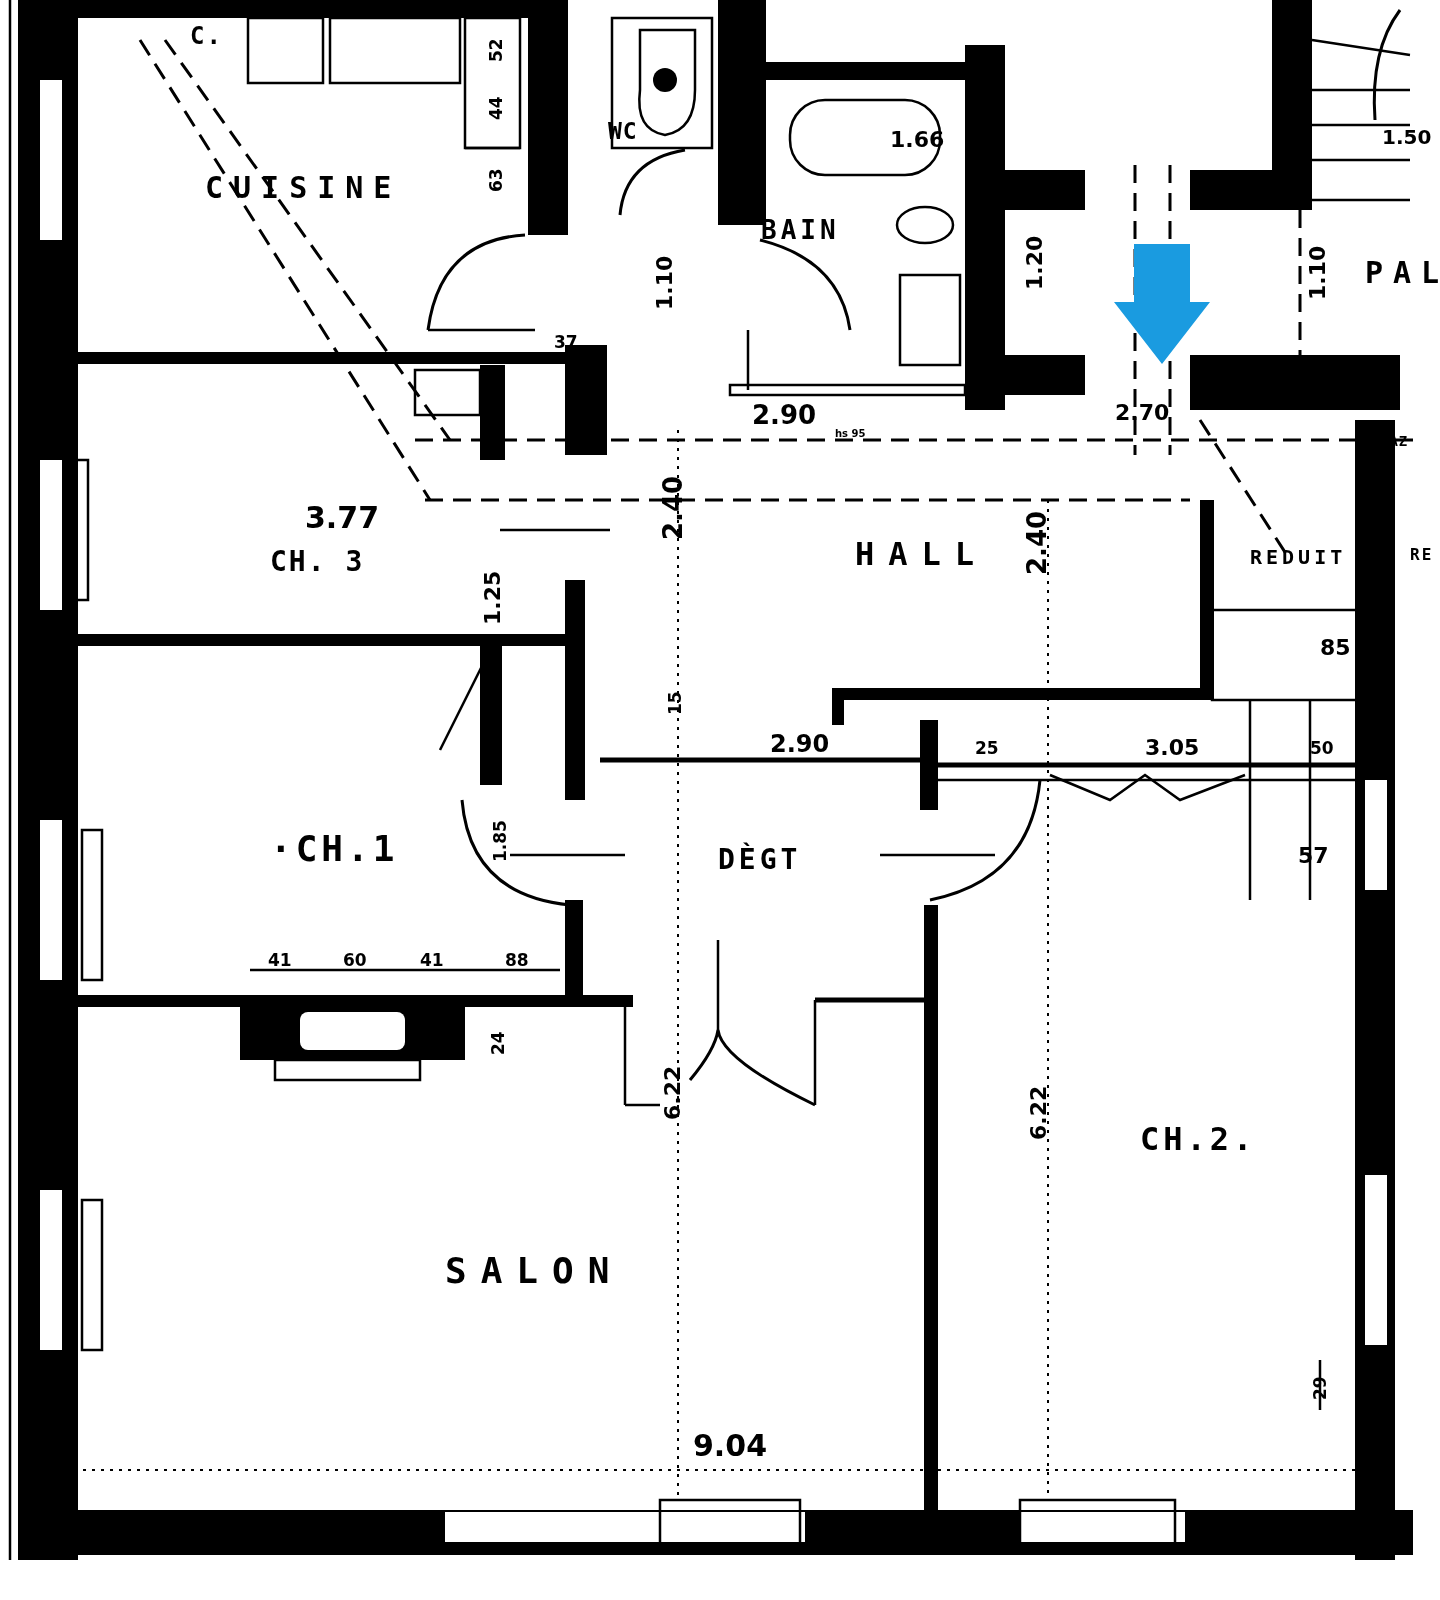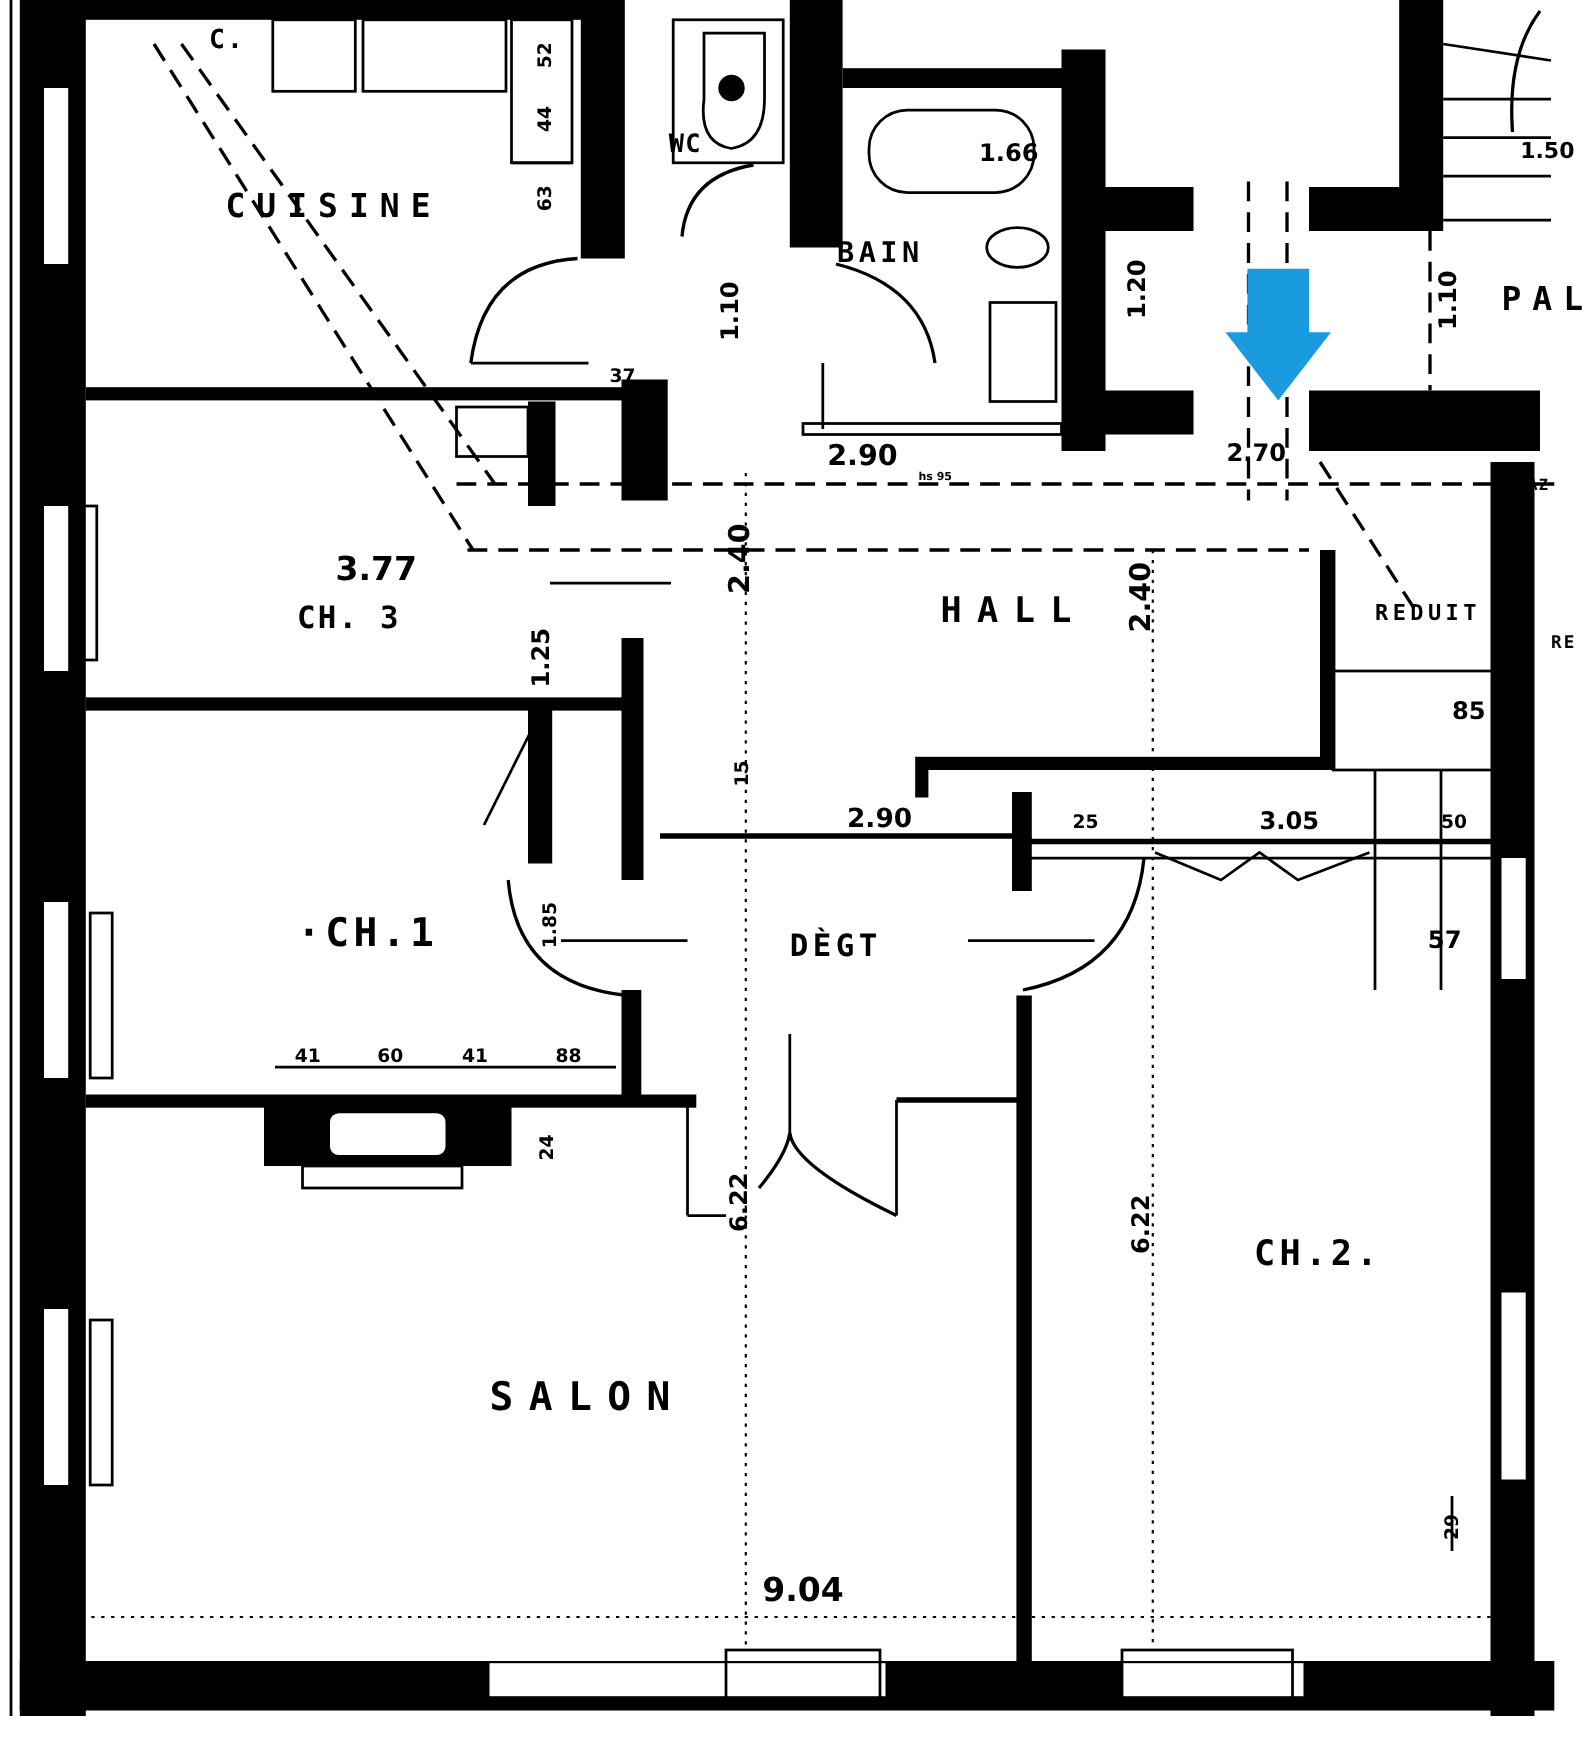--- a/index.html
+++ b/index.html
@@ -137,21 +137,21 @@
 </svg>
 
 <div class="room-label" style="left:190px; top:22px; font-size:24px; letter-spacing:2px;">C.</div>
 <div class="room-label" style="left:205px; top:170px; font-size:30px;text-align:center;">CUISINE</div>
 <div class="room-label" style="left:608px; top:118px; font-size:23px; letter-spacing:1px;">WC</div>
 <div class="room-label" style="left:761px; top:215px; font-size:26px; letter-spacing:4px;">BAIN</div>
 <div class="room-label" style="left:1365px; top:255px; font-size:30px;">PAL</div>
 <div class="room-label" style="left:270px; top:545px; font-size:28px; letter-spacing:2px;">CH. 3</div>
 <div class="room-label" style="left:855px; top:535px; font-size:32px; letter-spacing:14px;">HALL</div>
 <div class="room-label" style="left:1250px; top:545px; font-size:20px; letter-spacing:4px;">REDUIT</div>
-<div class="room-label" style="left:1410px; top:574px; font-size:16px; letter-spacing:2px;">RE</div>
+<div class="room-label" style="left:1410px; top:545px; font-size:16px; letter-spacing:2px;">RE</div>
 <div class="room-label" style="left:1380px; top:405px; font-size:14px; letter-spacing:1px;margin-top:28px;">GAZ</div>
 <div class="room-label" style="left:270px; top:828px; font-size:36px; letter-spacing:4px;">·CH.1</div>
 <div class="room-label" style="left:718px; top:843px; font-size:28px; letter-spacing:4px;">DÈGT</div>
 <div class="room-label" style="left:1140px; top:1120px; font-size:32px; letter-spacing:4px;">CH.2.</div>
 <div class="room-label" style="left:445px; top:1250px; font-size:36px; letter-spacing:14px;">SALON</div>
 
 <div class="dim vert small" style="left:486px; top:62px;">52</div>
 <div class="dim vert small" style="left:486px; top:120px;">44</div>
 <div class="dim vert small" style="left:486px; top:192px;">63</div>
 <div class="dim" style="left:858px; top:127px; font-size:22px;margin-left:32px;">1.66</div>

